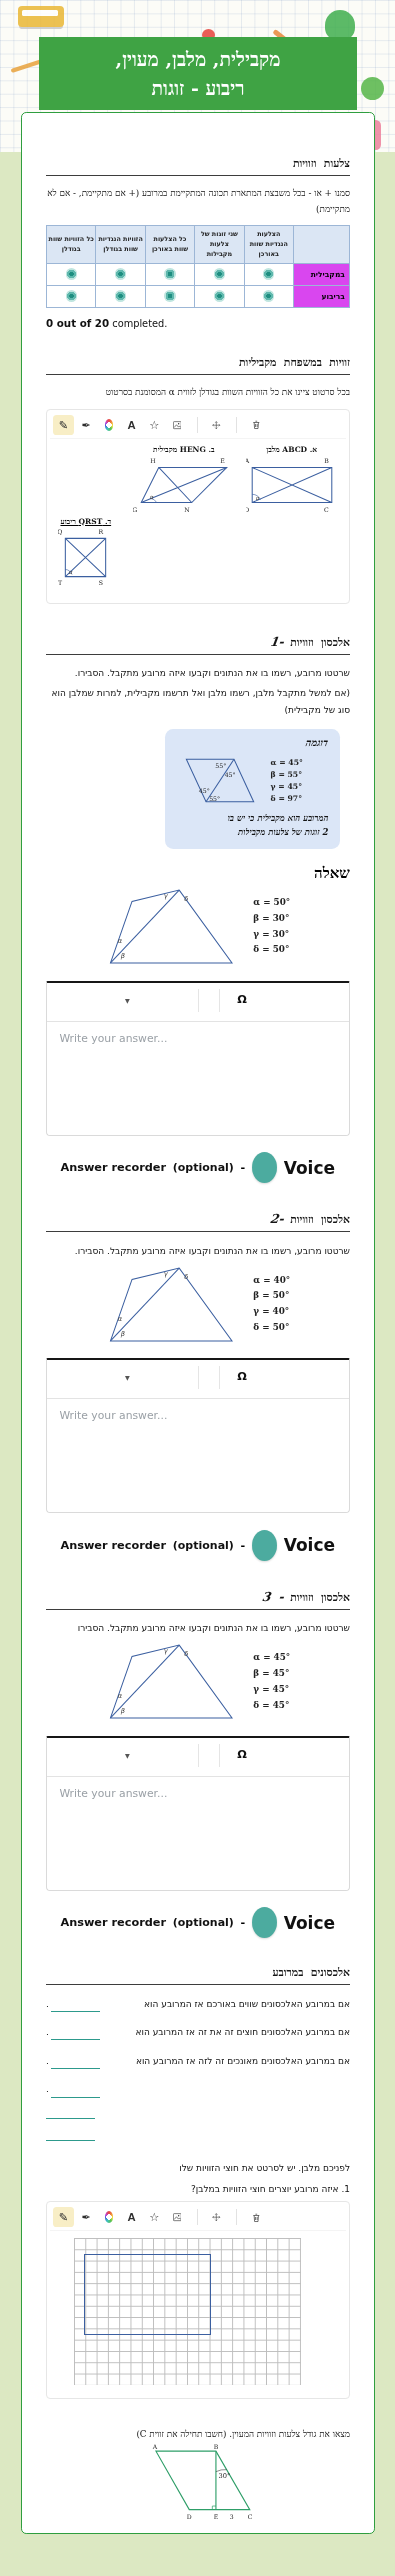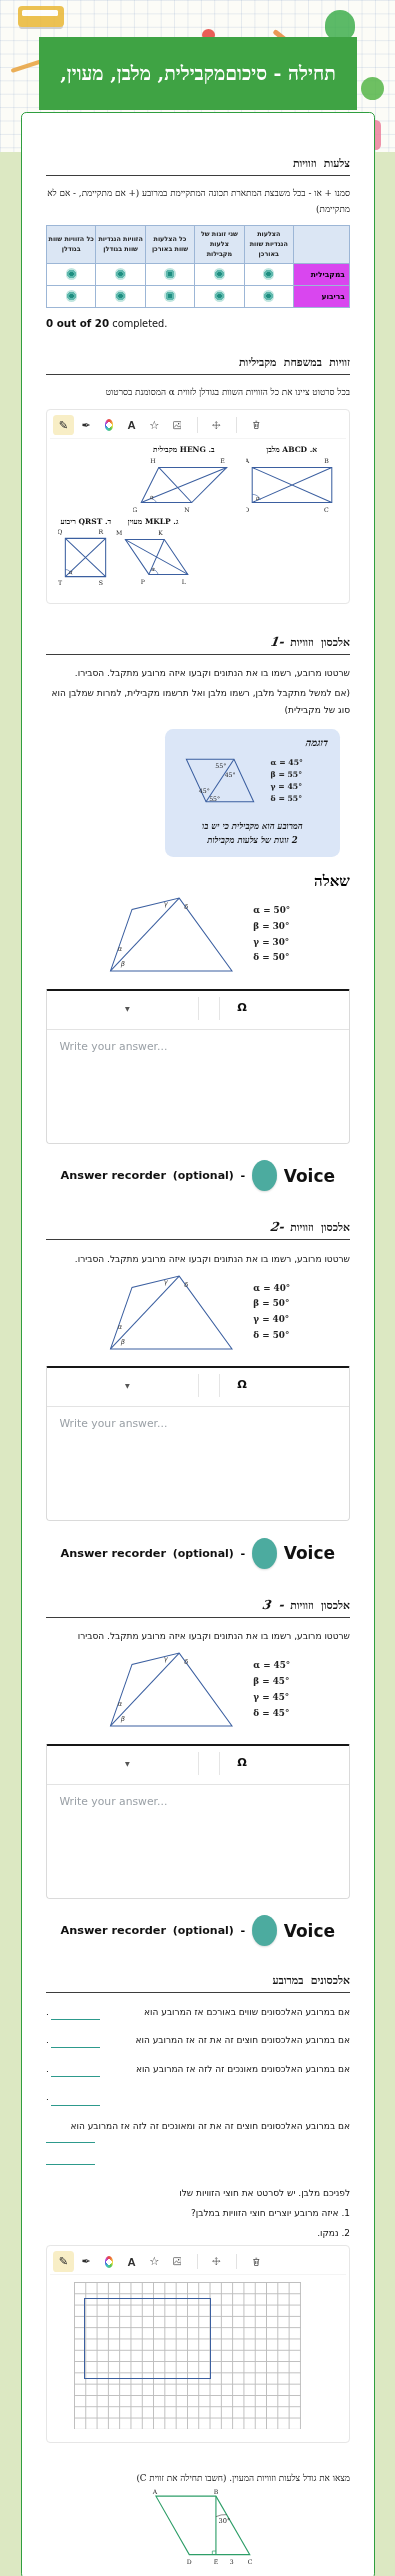--- a/index.html
+++ b/index.html
@@ -16,21 +16,21 @@
   .d-bus:after{content:"";position:absolute;left:4.1px;top:4.1px;width:36px;height:6.2px;background:#fff;border-radius:1.5px;}
   .d-tree1{left:325px;top:10.3px;width:30px;height:30px;background:#3fae4e;border-radius:50% 50% 40% 40%;}
   .d-tree2{left:361px;top:77px;width:23px;height:23px;background:#55b548;border-radius:50%;}
   .d-apple{left:202px;top:29px;width:13.4px;height:12.4px;background:#e5413a;border-radius:50%;}
   .d-pencil{left:268px;top:46px;width:57px;height:4.6px;background:#e8883b;border-radius:2.1px;transform:rotate(38deg);}
   .d-pencil2{left:10.3px;top:62px;width:46px;height:4.1px;background:#e8a13b;border-radius:2.1px;transform:rotate(-18deg);}
   .d-scissors{left:24px;top:120px;width:17.5px;height:17.5px;border:2.6px solid #9fc0e8;border-radius:50%;}
   .d-pack{left:354px;top:120px;width:27px;height:30px;background:#ec7f9b;border-radius:5.2px;}
   .d-bell{left:81px;top:49px;width:15.5px;height:15.5px;background:#f2c33c;border-radius:50% 50% 10% 10%;}
   .banner{position:absolute;left:39px;top:37px;width:318px;height:73px;background:#3fa344;
-    display:flex;flex-direction:row;justify-content:center;align-items:center;}
+    display:flex;flex-direction:column;justify-content:center;align-items:center;}
   .banner div{color:#fff;font-family:"DejaVu Serif","Liberation Serif",serif;font-weight:bold;font-size:19px;line-height:1.5;direction:rtl;}
 
   
   .card{width:354px;box-sizing:border-box;margin:-40px auto 18px;background:#fff;border:1px solid #2f9e3f;
     border-radius:5.2px;position:relative;padding:44px 24px 8.2px;direction:rtl;}
 
   .sec-h{font-family:"DejaVu Serif","Liberation Serif",serif;font-size:10.8px;font-weight:bold;color:#151515;
     margin:0;word-spacing:3.6px;display:flex;align-items:baseline;gap:5.2px;}
   .sec-num{direction:ltr;font-style:italic;font-size:12.4px;transform:skewX(-10deg);font-weight:bold;}
   .rule{border:none;border-top:0.8px solid #3d3d3d;margin:5.2px 0 10.3px;}
@@ -74,21 +74,21 @@
 
   
   .example{background:#dbe6f7;border-radius:8.2px;width:152px;margin:9.3px 10.3px 15.5px auto;padding:8.2px 11.3px 9.3px;}
   .ex-title{font-family:"DejaVu Serif","Liberation Serif",serif;font-style:italic;font-weight:bold;font-size:9.8px;
     margin:0 0 4.1px;transform:skewX(-8deg);color:#111;}
   .ex-row{display:flex;direction:ltr;align-items:center;gap:7.2px;}
   .ex-vals,.fig-vals{direction:ltr;text-align:left;font-family:"DejaVu Serif","Liberation Serif",serif;
     font-weight:bold;font-size:7.7px;line-height:1.55;color:#222;}
   .fig-vals{font-size:8.8px;line-height:1.8;}
   .ex-cap{font-family:"DejaVu Serif","Liberation Serif",serif;font-style:italic;font-weight:bold;
-    font-size:8.5px;text-align:center;line-height:1.6;margin:10px 0 0;color:#131313;}
+    font-size:8.5px;line-height:1.6;margin:2px 0 0;color:#131313;}
   .q-label{font-family:"DejaVu Serif","Liberation Serif",serif;font-weight:bold;font-size:15px;margin:15.5px 0 4.1px;}
   .quadrow{display:flex;direction:ltr;justify-content:center;align-items:center;gap:17.5px;margin:4.1px 0 13.4px;}
   .greenfig{stroke:#2e9e68;stroke-width:2.2;fill:none;}
 
   
   .editor{border:0.5px solid #dadada;border-top:2.6px solid #161616;border-radius:1.5px 1.5px 4.1px 4.1px;background:#fff;margin-top:11.3px;}
   .ed-toolbar{position:relative;height:38px;border-bottom:0.5px solid #e3e3e3;direction:ltr;}
   .caret{position:absolute;left:78px;top:14.4px;font-size:6.2px;color:#555;cursor:pointer;}
   .edsep1{position:absolute;left:50%;top:6.2px;width:0.5px;height:23px;background:#e5e5e5;}
   .edsep2{position:absolute;left:57%;top:6.2px;width:0.5px;height:23px;background:#e5e5e5;}
@@ -119,21 +119,21 @@
   <div class="doodle d-tree1"></div>
   <div class="doodle d-tree2"></div>
   <div class="doodle d-apple"></div>
   <div class="doodle d-pencil"></div>
   <div class="doodle d-pencil2"></div>
   <div class="doodle d-scissors"></div>
   <div class="doodle d-pack"></div>
   <div class="doodle d-bell"></div>
   <div class="banner">
     <div>מקבילית, מלבן, מעוין,</div>
-    <div>תחילה - סיכום</div>
+    <div>ריבוע - זוגות</div>
   </div>
 </div>
 
 <div class="card">
 
   <h2 class="sec-h">
       <span>צלעות וזוויות</span>
     </h2>
   <hr class="rule">
   <p class="instr serif">סמנו + או - בכל משבצת המתארת תכונה המתקיימת במרובע (+ אם מתקיימת, - אם לא מתקיימת)</p>
@@ -248,37 +248,22 @@
             <path d="M34 84 A16 16 0 0 1 46 92" stroke-width="1.2"></path>
           </g>
           <text class="vl" x="44" y="16">H</text>
           <text class="vl" x="178" y="16">E</text>
           <text class="vl" x="8" y="110">G</text>
           <text class="vl" x="110" y="110">N</text>
           <text class="al" x="40" y="86">α</text>
         </svg>
       </div>
 
-      <div class="figwrap" style="left:61px;top:78px;">
-        <div class="figtitle">ג. MKLP מעוין</div>
-        <svg width="84" height="61" viewBox="0 0 164 118">
-          <g class="bluefig">
-            <path d="M28 24 L104 24 L150 92 L74 92 Z"></path>
-            <path d="M28 24 L150 92 M104 24 L74 92"></path>
-            <path d="M80 82 A14 14 0 0 1 92 92" stroke-width="1.2"></path>
-          </g>
-          <text class="vl" x="22" y="16">M</text>
-          <text class="vl" x="101" y="16">K</text>
-          <text class="vl" x="66" y="110">P</text>
-          <text class="vl" x="146" y="110">L</text>
-          <text class="al" x="86" y="85">α</text>
-        </svg>
-      </div>
-
-      <div class="figwrap" style="left:8.2px;top:78px;">
+
+      <div class="figwrap" style="left:8.2px;top:78px;text-decoration:underline;">
         <div class="figtitle">ד. QRST ריבוע</div>
         <svg width="55" height="61" viewBox="0 0 106 118">
           <g class="bluefig">
             <path d="M14 22 L92 22 L92 96 L14 96 Z"></path>
             <path d="M14 22 L92 96 M92 22 L14 96"></path>
             <path d="M14 82 A16 16 0 0 1 27 92" stroke-width="1.2"></path>
           </g>
           <text class="vl" x="8" y="14">Q</text>
           <text class="vl" x="87" y="14">R</text>
           <text class="vl" x="8" y="113">T</text>
@@ -307,21 +292,21 @@
         </g>
         <text class="vl" x="76" y="30">55°</text>
         <text class="vl" x="94" y="48">45°</text>
         <text class="vl" x="44" y="80">45°</text>
         <text class="vl" x="64" y="94">55°</text>
       </svg>
       <div class="ex-vals">
         <div>α = 45°</div>
         <div>β = 55°</div>
         <div>γ = 45°</div>
-        <div>δ = 55°</div>
+        <div>δ = 97°</div>
       </div>
     </div>
     <div class="ex-cap">
       <div>המרובע הוא מקבילית כי יש בו</div>
       <div>2 זוגות של צלעות מקבילות</div>
     </div>
   </div>
 
   <div class="q-label">שאלה</div>
 
@@ -473,34 +458,32 @@
         <span>.</span>
       </span>
   </div>
   <div class="stmt">
     <span class="blankwrap">
         <span class="blank"></span>
         <span>.</span>
       </span>
   </div>
   <div class="stmt">
-    <span class="txt">אם במרובע האלכסונים חוצים זה את זה ומאונכים זה לזה אז המרובע הוא</span>
     <span class="blankwrap">
         <span class="blank"></span>
       </span>
   </div>
   <div class="stmt">
     <span class="blankwrap">
         <span class="blank"></span>
       </span>
   </div>
 
   <p class="sans-line" style="margin-top:19.6px;">לפניכם מלבן. יש לסרטט את חוצי הזוויות שלו</p>
   <p class="sans-line">1. איזה מרובע יוצרים חוצי הזוויות במלבן?</p>
-  <p class="sans-line">2. נמקו.</p>
 
   <div class="draw-panel">
     <div class="draw-toolbar">
       <button class="tool active">
           <span>✎</span>
         </button>
       <button class="tool">
           <span>✒</span>
         </button>
       <button class="tool">

